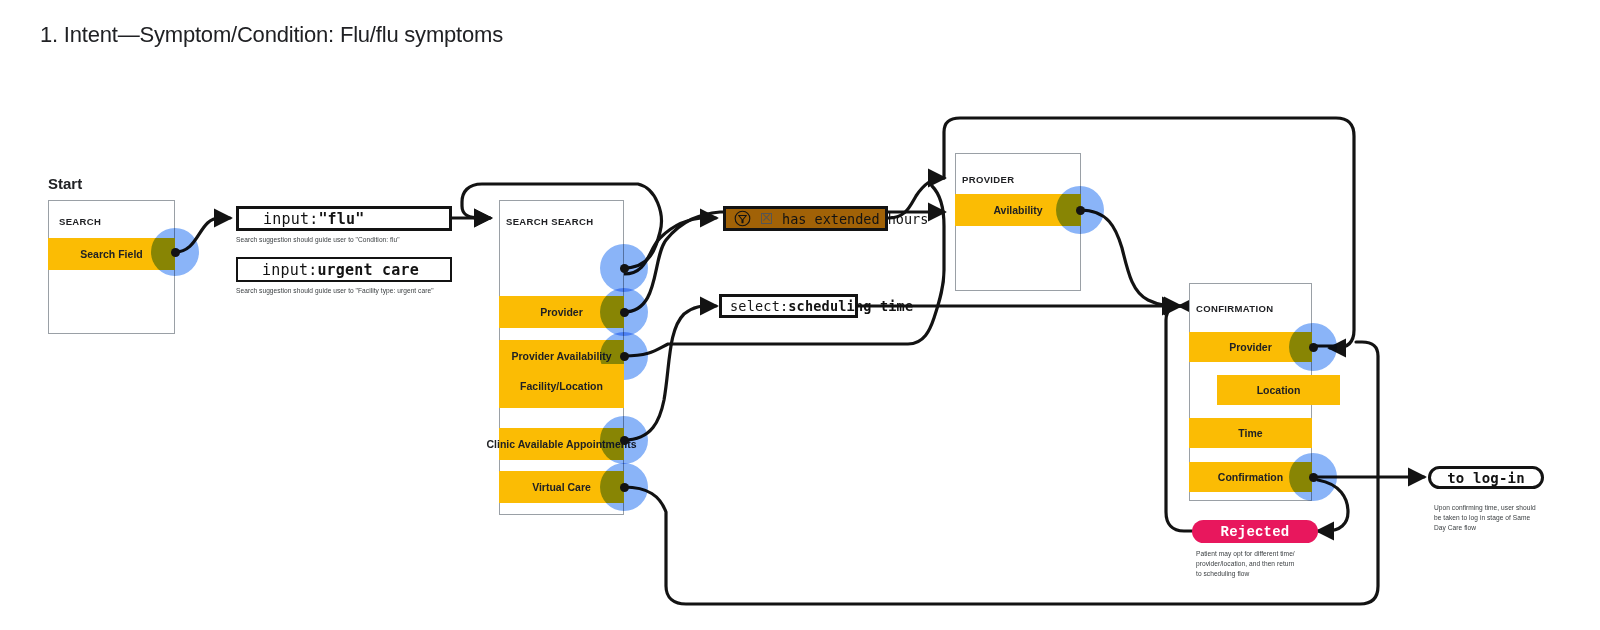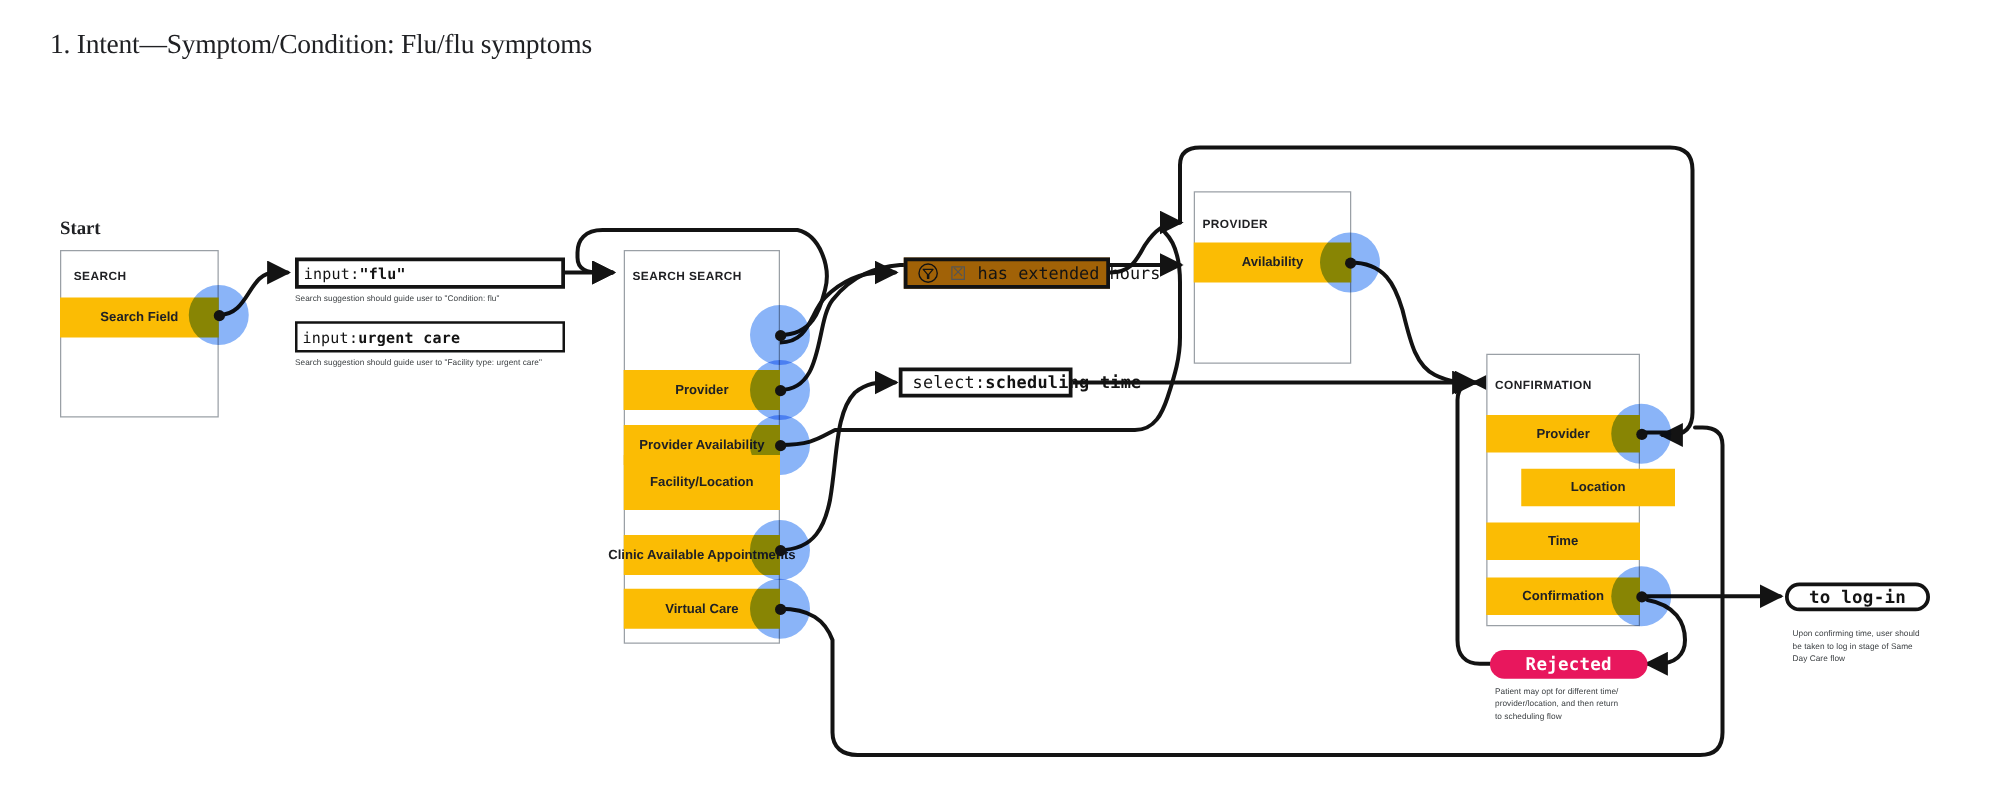--- a/index.html
+++ b/index.html
@@ -14,21 +14,21 @@
     overflow: hidden;
     font-family: "Liberation Sans", sans-serif;
     color: #202124;
   }
   #canvas {
     position: absolute;
     left: 0; top: 0;
     width: 1600px;
     height: 630px;
   }
-  .abs { position: absolute; font-family: Liberation Serif, serif; }
+  .abs { position: absolute; }
 
   
   #page-title {
     left: 40px;
     top: 22px;
     font-size: 22px;
     font-weight: 400;
     letter-spacing: -0.2px;
     color: #202124;
     white-space: nowrap;
@@ -90,23 +90,23 @@
 
   
   .token-box {
     position: absolute;
     border: 3px solid #131313;
     background: #ffffff;
     box-sizing: border-box;
     display: flex;
     align-items: center;
     font-family: "DejaVu Sans Mono", "Liberation Mono", monospace;
-    font-size: 12px;
+    font-size: 15px;
     color: #131313;
-    padding-left: 4px;
+    padding-left: 24px;
     letter-spacing: 0.2px;
     white-space: nowrap;
   }
   .token-box.thin { border-width: 2px; }
   .token-box .lead { font-weight: 400; }
   .token-box .strong { font-weight: 700; }
 
   .pill {
     position: absolute;
     border: 3px solid #131313;
@@ -317,21 +317,21 @@
 <div class="nub" style="left:1309px; top:343px;"></div>
 
 <div class="row" style="left:1189px; top:375px; width:123px; height:30px;margin-left:28px;">Location</div>
 
 <div class="row" style="left:1189px; top:418px; width:123px; height:30px;">Time</div>
 
 <div class="row" style="left:1189px; top:462px; width:123px; height:30px;">Confirmation</div>
 <div class="hotspot" style="left:1289px; top:453px;"></div>
 <div class="nub" style="left:1309px; top:473px;"></div>
 
-<div class="pill rejected" style="left:1192px; top:520px; width:126px; height:23px;">Rejected</div>
+<div class="pill rejected" style="left:1192px; top:520px; width:126px; height:23px;font-family:Liberation Mono, monospace;">Rejected</div>
 <div class="caption" style="left:1196px; top:549px; width:130px;">Patient may opt for different time/
 provider/location, and then return
 to scheduling flow</div>
 
 <div class="pill" style="left:1428px; top:466px; width:116px; height:23px;">to log-in</div>
 <div class="caption" style="left:1434px; top:503px; width:130px;">Upon confirming time, user should
 be taken to log in stage of Same
 Day Care flow</div>
 
 </body></html>

